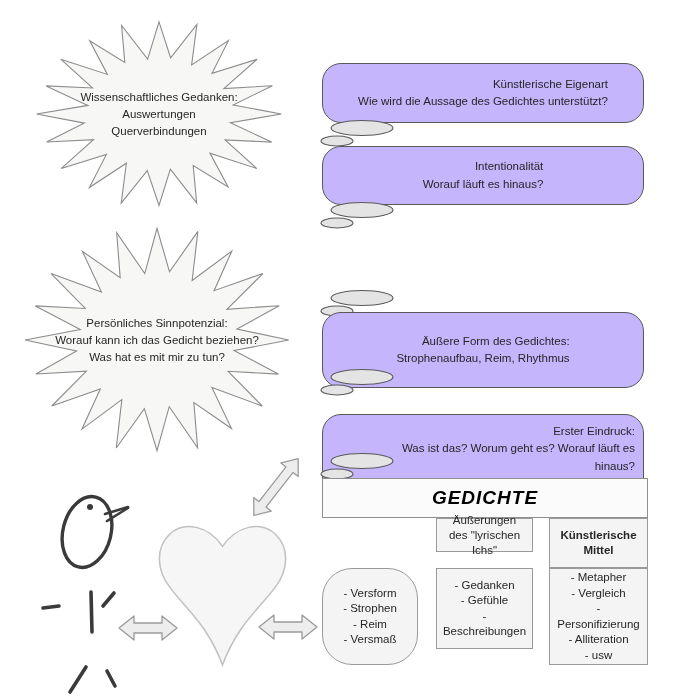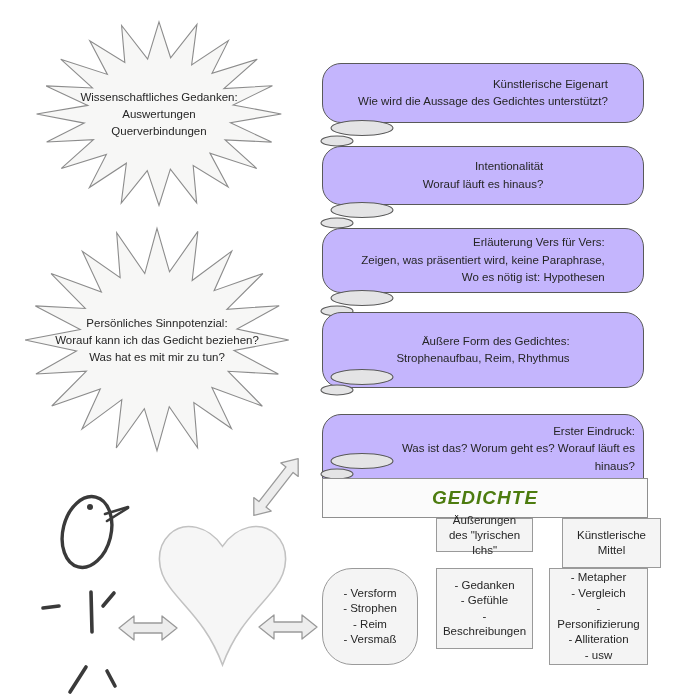--- a/index.html
+++ b/index.html
@@ -23,21 +23,21 @@
     display:flex;align-items:center;justify-content:center;text-align:right;
     white-space:pre-line;font-size:11.5px;line-height:17.5px;padding:0 8px;
   }
   .tail{position:absolute;left:318px;width:84px;height:30px;}
   .tail ellipse{fill:#e4e4e5;stroke:#595959;stroke-width:1.1;}
   
   .tbl-title{
     position:absolute;left:322px;top:478px;width:326px;height:40px;box-sizing:border-box;
     background:#fbfbfb;border:1px solid #8f8f8f;
     display:flex;align-items:center;justify-content:center;
-    font-size:19px;font-weight:700;font-style:italic;letter-spacing:1px;color:#4d7c0f;
+    font-size:19px;font-weight:700;font-style:italic;letter-spacing:1px;color:#000000;
   }
   .cell{
     position:absolute;box-sizing:border-box;background:#f4f4f4;border:1px solid #9a9a9a;
     display:flex;align-items:center;justify-content:center;text-align:center;
     white-space:pre-line;font-size:11.5px;
   }
   .cell.head{line-height:15px;}
   .cell.body{line-height:15.5px;}
   
   .heart{position:absolute;left:155px;top:518px;width:135px;height:152px;}
@@ -83,23 +83,20 @@
       <ellipse cx="19" cy="22" rx="16" ry="5"></ellipse>
   </svg>
 
   <div class="bubble" style="top:146px;height:59px;">Intentionalität
 Worauf läuft es hinaus?</div>
   <svg class="tail" style="top:201px;">
     <ellipse cx="44" cy="9" rx="31" ry="7.5"></ellipse>
       <ellipse cx="19" cy="22" rx="16" ry="5"></ellipse>
   </svg>
 
-  <div class="bubble" style="top:228px;height:65px;">Erläuterung Vers für Vers:
-Zeigen, was präsentiert wird, keine Paraphrase,
-Wo es nötig ist: Hypothesen</div>
   <svg class="tail" style="top:289px;">
     <ellipse cx="44" cy="9" rx="31" ry="7.5"></ellipse>
       <ellipse cx="19" cy="22" rx="16" ry="5"></ellipse>
   </svg>
 
   <div class="bubble" style="top:312px;height:76px;">Äußere Form des Gedichtes:
 Strophenaufbau, Reim, Rhythmus</div>
   <svg class="tail" style="top:368px;">
     <ellipse cx="44" cy="9" rx="31" ry="7.5"></ellipse>
       <ellipse cx="19" cy="22" rx="16" ry="5"></ellipse>
@@ -111,21 +108,21 @@
   <svg class="tail" style="top:452px;">
     <ellipse cx="44" cy="9" rx="31" ry="7.5"></ellipse>
       <ellipse cx="19" cy="22" rx="16" ry="5"></ellipse>
   </svg>
 
   <div class="tbl-title">GEDICHTE</div>
 
   <div class="cell head" style="left:436px;top:518px;width:97px;height:34px;">Äußerungen
 des "lyrischen
 Ichs"</div>
-  <div class="cell head" style="left:562px;top:518px;width:99px;height:50px;">Künstlerische
+  <div class="cell head" style="left:549px;top:518px;width:99px;height:50px;font-weight:bold;">Künstlerische
 Mittel</div>
 
   <div class="cell body" style="left:322px;top:568px;width:96px;height:97px;border-radius:30px;">- Versform
 - Strophen
 - Reim
 - Versmaß</div>
   <div class="cell body" style="left:436px;top:568px;width:97px;height:81px;">- Gedanken
 - Gefühle
 -
 Beschreibungen</div>

